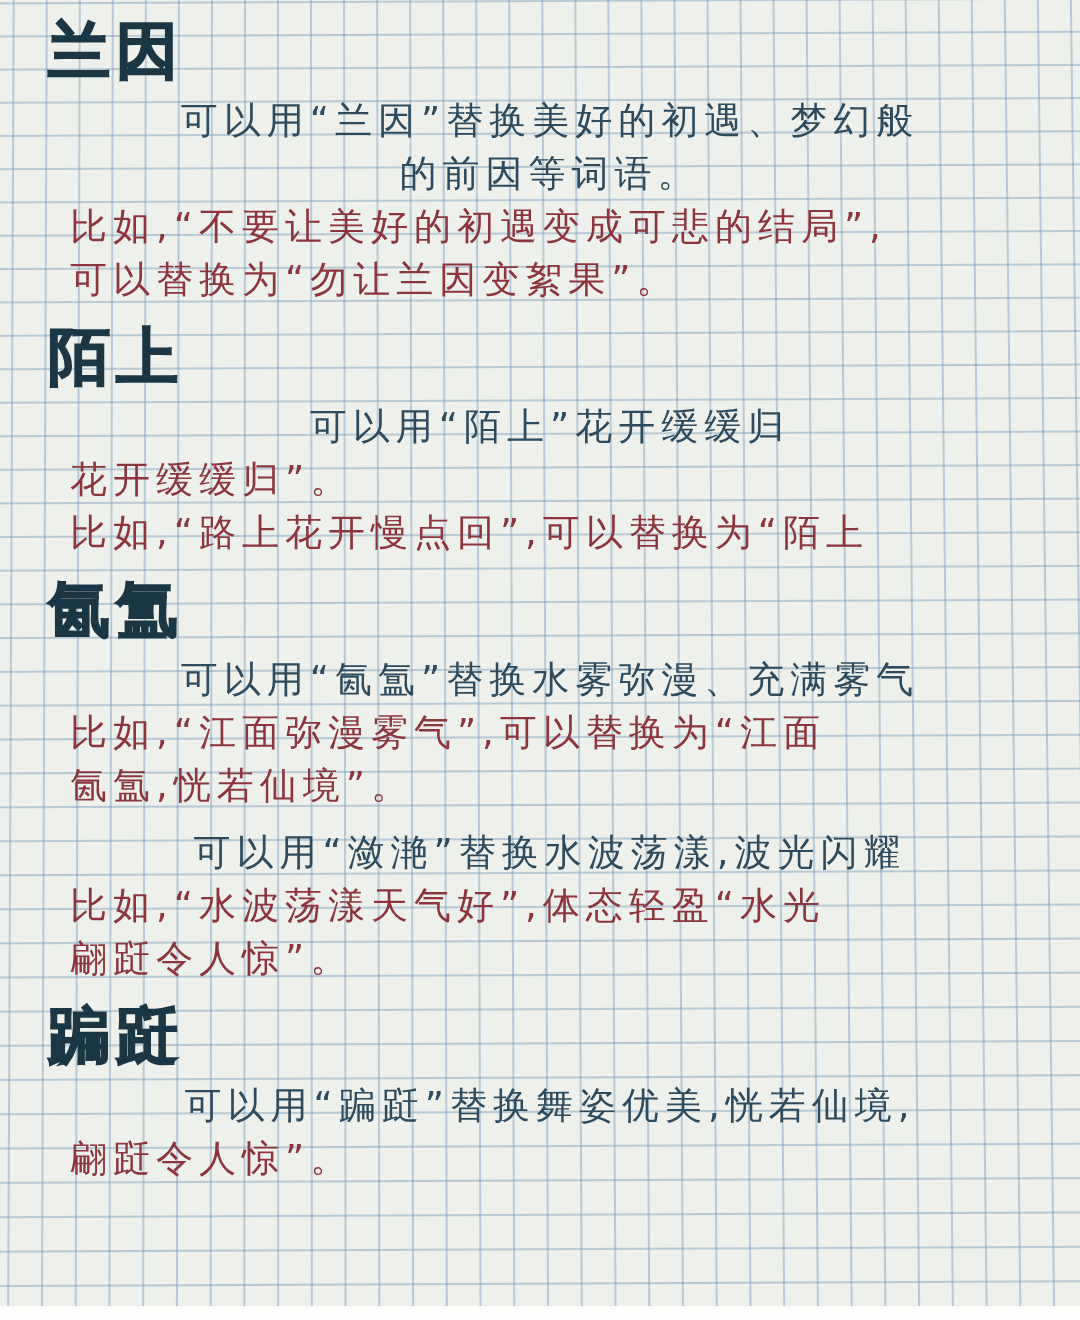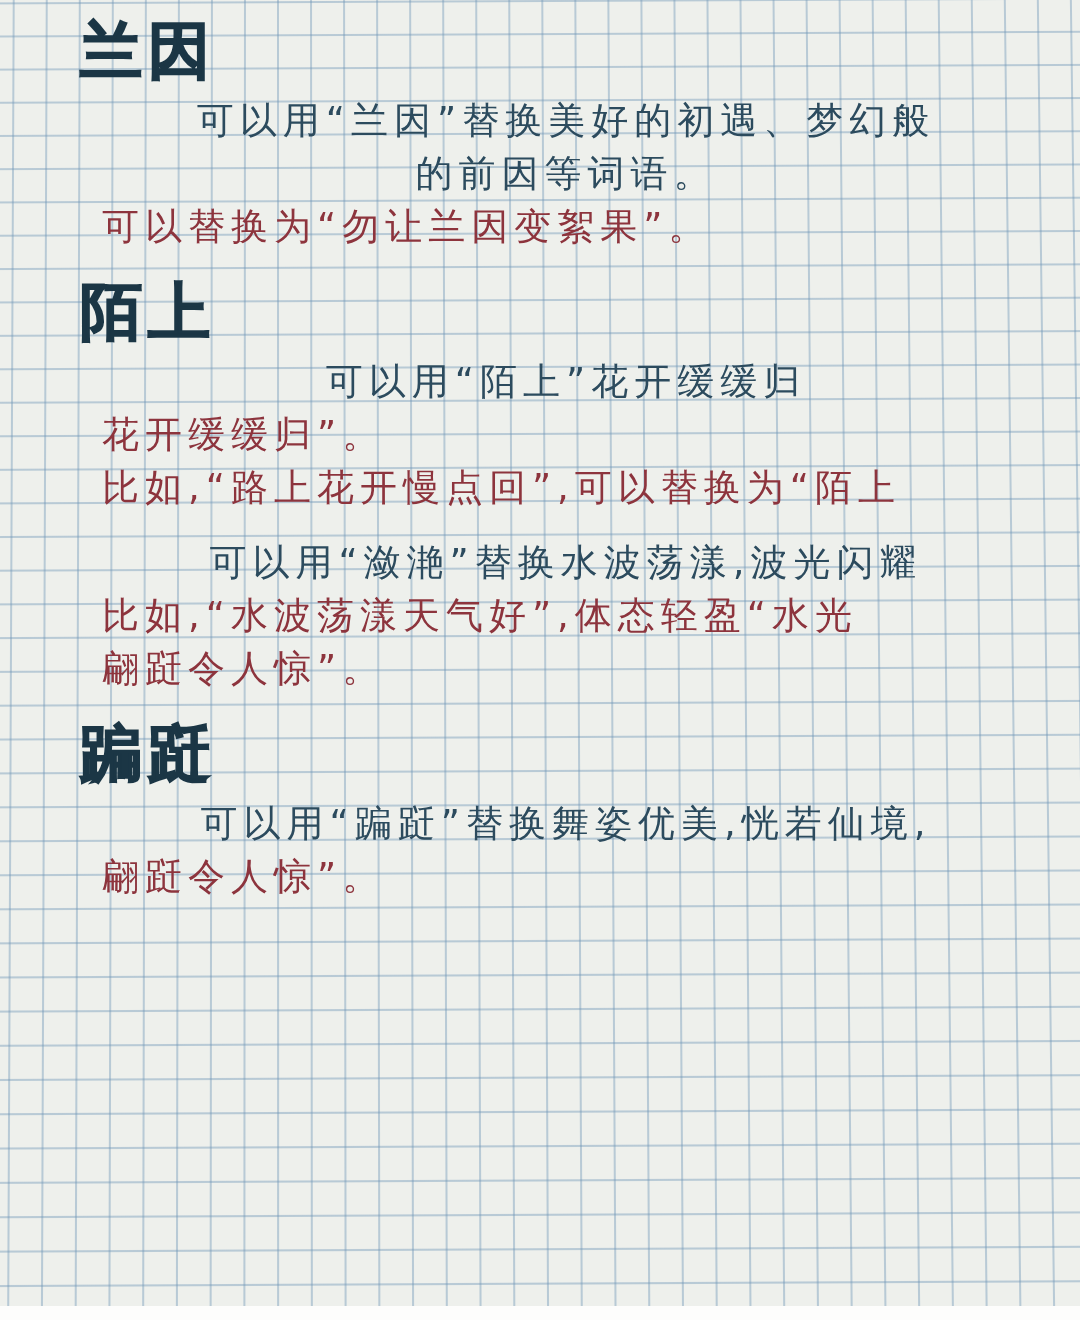--- a/index.html
+++ b/index.html
@@ -35,25 +35,25 @@
     position: absolute;
     left: 0;
     bottom: 0;
     width: 100%;
     height: 14px;
     background: #fdfdfc;
   }
 
   main {
     position: relative;
-    padding: 14px 50px 0 80px;
+    padding: 14px 50px 0 48px;
   }
 
   section { margin: 0; }
-  section + section { margin-top: 22px; }
+  section + section { margin-top: 14px; }
 
   h2 {
     margin: 0 0 6px 0;
     font-size: 62px;
     line-height: 74px;
     font-weight: 800;
     letter-spacing: 6px;
     color: #1b3645;
     -webkit-text-stroke: 1.6px #1b3645;
   }
@@ -81,30 +81,37 @@
 
 <div class="grid-layer"></div>
 <div class="paper-bottom-edge"></div>
 
 <main>
 
   <section>
     <h2>兰因</h2>
     <p class="def">可以用“兰因”替换美好的初遇、梦幻般</p>
     <p class="def">的前因等词语。</p>
+    <p class="ex">比如,“不要让美好的初遇变成可悲的结局”,</p>
     <p class="ex">可以替换为“勿让兰因变絮果”。</p>
   </section>
 
   <section>
     <h2>陌上</h2>
     <p class="def">可以用“陌上”花开缓缓归</p>
     <p class="ex">花开缓缓归”。</p>
     <p class="ex">比如,“路上花开慢点回”,可以替换为“陌上</p>
   </section>
 
+  <section>
+    <h2>氤氲</h2>
+    <p class="def">可以用“氤氲”替换水雾弥漫、充满雾气</p>
+    <p class="ex">比如,“江面弥漫雾气”,可以替换为“江面</p>
+    <p class="ex">氤氲,恍若仙境”。</p>
+  </section>
 
   <section>
     <p class="def">可以用“潋滟”替换水波荡漾,波光闪耀</p>
     <p class="ex">比如,“水波荡漾天气好”,体态轻盈“水光</p>
     <p class="ex">翩跹令人惊”。</p>
   </section>
 
   <section>
     <h2>蹁跹</h2>
     <p class="def">可以用“蹁跹”替换舞姿优美,恍若仙境,</p>

